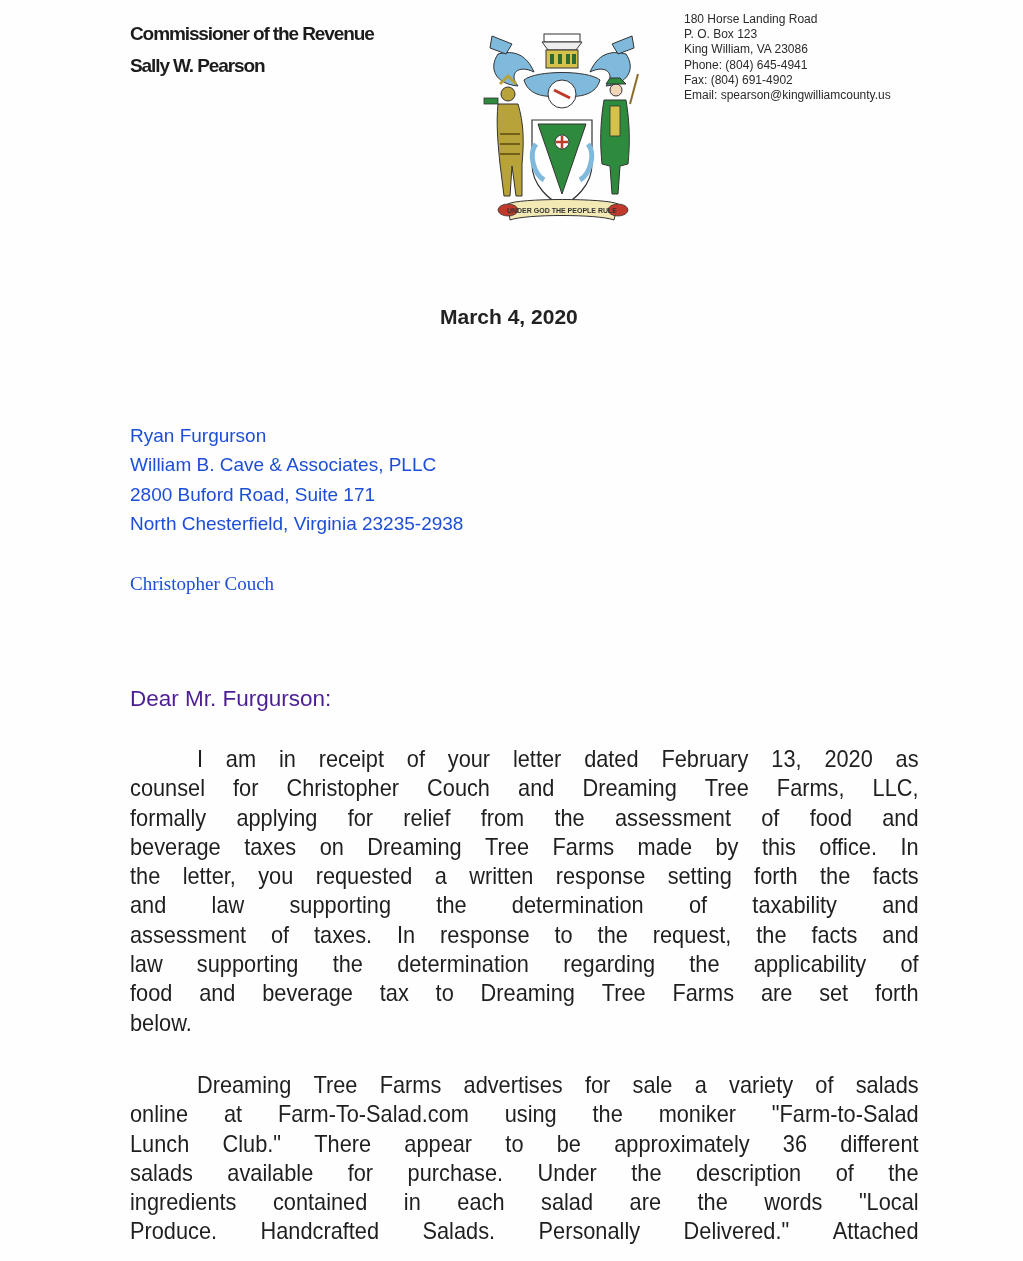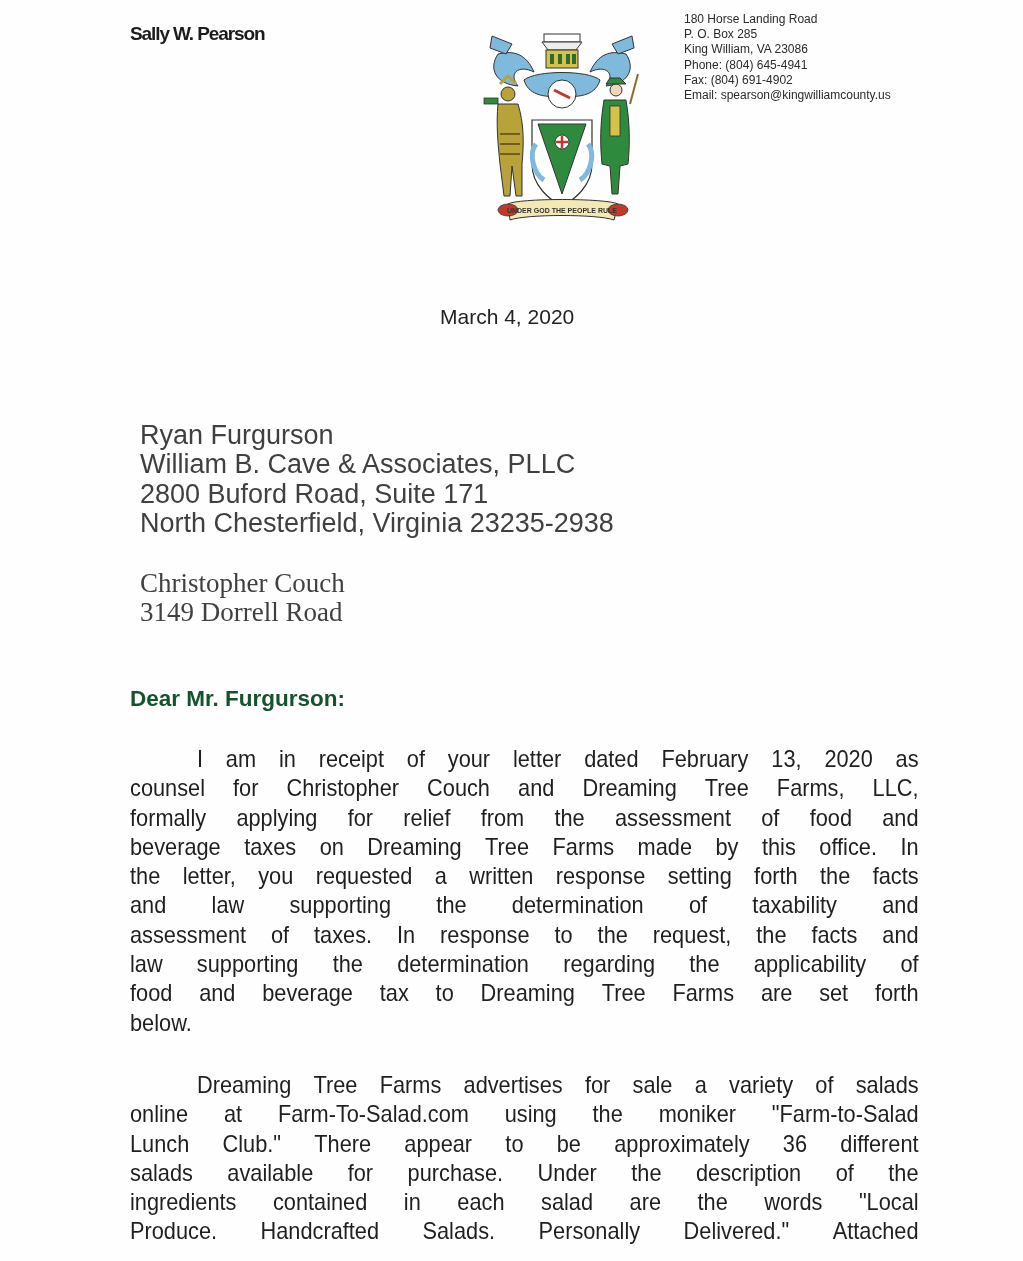--- a/index.html
+++ b/index.html
@@ -7,43 +7,44 @@
     .page { position: absolute; left: 0; top: 0; width: 1023px; height: 1261px; background: #fefefe; }
 
     .office-block { position: absolute; left: 130px; top: 18px; font-weight: bold; font-size: 19px; letter-spacing: -1.1px; line-height: 32px; color: #1c1c1c; }
     .office-block div { white-space: nowrap; }
 
     .seal { position: absolute; left: 478px; top: 24px; width: 168px; height: 202px; }
 
     .contact-block { position: absolute; left: 684px; top: 12px; font-size: 12px; line-height: 15.2px; color: #2a2a2a; }
     .contact-block div { white-space: nowrap; }
 
-    .date { position: absolute; left: 440px; top: 305px; font-size: 21px; font-weight: normal; color: #222; }
-
-    .addr { position: absolute; left: 140px; font-size: 27px; line-height: 29.3px; color: #404040; }
+    .date { position: absolute; left: 440px; top: 305px; font-size: 21px; font-weight: bold; color: #222; }
+
+    .addr { position: absolute; left: 130px; font-size: 19px; line-height: 29.3px; color: #1d4ed8; }
     .addr div { white-space: nowrap; }
     .addr1 { top: 421px; }
     .addr2 { top: 569px; font-family: Liberation Serif, serif; }
 
-    .salutation { position: absolute; left: 130px; top: 686px; font-size: 22.5px; color: #14532d; white-space: nowrap; font-weight: bold; }
+    .salutation { position: absolute; left: 130px; top: 686px; font-size: 22.5px; color: #4c1d95; white-space: nowrap; }
 
     .para { position: absolute; left: 130px; width: 789px; font-family: "Liberation Sans", sans-serif; font-size: 23.4px; line-height: 29.3px; color: #1f1f1f; transform: scaleX(0.93); transform-origin: left top; }
     .para .line { white-space: nowrap; display: flex; justify-content: space-between; width: 848px; }
     .para .line.last { justify-content: flex-start; }
     .para .line.indent { padding-left: 72px; box-sizing: border-box; }
     .para .line span { white-space: pre; }
     .para1 { top: 745px; }
     .para2 { top: 1071px; }
   </style>
 </head>
 <body>
 
 <div class="page">
 
   <div class="office-block">
+    <div>Commissioner of the Revenue</div>
     <div>Sally W. Pearson</div>
   </div>
 
   <svg class="seal" viewBox="0 0 168 202">
 
     <path d="M20 30 C 10 45, 18 60, 40 62 C 30 50, 40 40, 56 48 C 48 30, 36 26, 20 30 Z" fill="#7fb9dc" stroke="#333" stroke-width="1"></path>
     <path d="M148 30 C 158 45, 150 60, 128 62 C 138 50, 128 40, 112 48 C 120 30, 132 26, 148 30 Z" fill="#7fb9dc" stroke="#333" stroke-width="1"></path>
     <path d="M14 12 L34 20 L28 30 L12 24 Z" fill="#7fb9dc" stroke="#333" stroke-width="1"></path>
     <path d="M154 12 L134 20 L140 30 L156 24 Z" fill="#7fb9dc" stroke="#333" stroke-width="1"></path>
 
@@ -79,39 +80,38 @@
     <path d="M152 80 L160 50" stroke="#8b6b2a" stroke-width="2"></path>
 
     <path d="M30 180 C 40 174, 128 174, 140 180 L136 196 C 120 190, 48 190, 32 196 Z" fill="#f3e9b5" stroke="#333" stroke-width="1"></path>
     <ellipse cx="30" cy="186" rx="10" ry="6" fill="#c0392b" stroke="#333" stroke-width="0.8"></ellipse>
     <ellipse cx="140" cy="186" rx="10" ry="6" fill="#c0392b" stroke="#333" stroke-width="0.8"></ellipse>
     <text x="84" y="189" text-anchor="middle" font-family="Liberation Sans, sans-serif" font-size="7" font-weight="bold" fill="#333">UNDER GOD THE PEOPLE RULE</text>
   </svg>
 
   <div class="contact-block">
     <div>180 Horse Landing Road</div>
-    <div>P. O. Box  285</div>
+    <div>P. O. Box  123</div>
     <div>King William, VA 23086</div>
     <div>Phone: (804) 645-4941</div>
     <div>Fax: (804) 691-4902</div>
     <div>Email: spearson@kingwilliamcounty.us</div>
   </div>
 
   <div class="date">March 4, 2020</div>
 
   <div class="addr addr1">
     <div>Ryan Furgurson</div>
     <div>William B. Cave &amp; Associates, PLLC</div>
     <div>2800 Buford Road, Suite 171</div>
     <div>North Chesterfield, Virginia 23235-2938</div>
   </div>
 
   <div class="addr addr2">
     <div>Christopher Couch</div>
-    <div>3149 Dorrell Road</div>
   </div>
 
   <div class="salutation">Dear Mr. Furgurson:</div>
 
   <div class="para para1">
       <div class="line indent">
         <span>I</span>
         <span>am</span>
         <span>in</span>
         <span>receipt</span>

